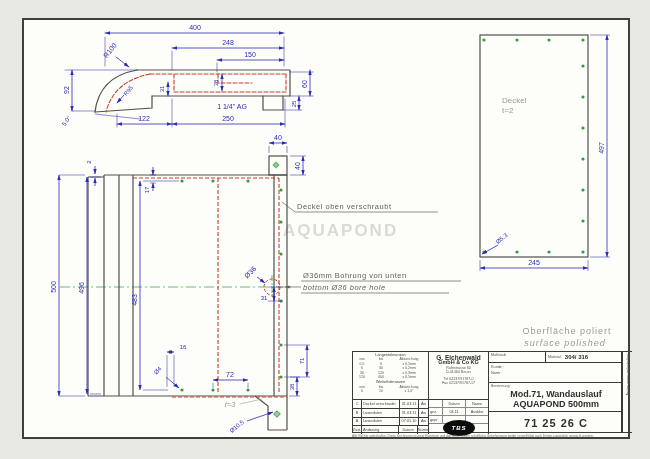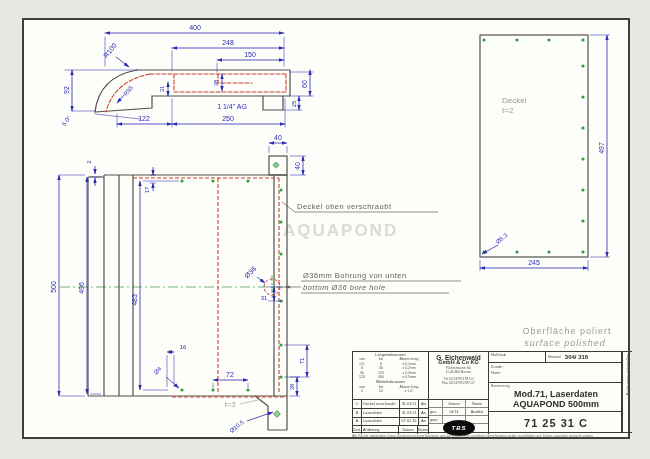--- a/index.html
+++ b/index.html
@@ -371,24 +371,24 @@
           <span class="lbl">Material</span>
           <span class="val">304/ 316</span>
         </div>
       </div>
       <div class="r2">
         <div>Kunde :</div>
         <div>Norm :</div>
       </div>
       <div class="r3">
         <div class="lbl">Benennung</div>
-        <div class="t1">Mod.71, Laserdaten</div>
+        <div class="t1">Mod.71, Wandauslauf</div>
         <div class="t2">AQUAPOND 500mm</div>
       </div>
-      <div class="r4">71 25 31 C</div>
+      <div class="r4">71 25 26 C</div>
     </div>
   </div>
 
   <div class="strip">
     <span>Änderungen vorbehalten</span>
   </div>
 
   <div class="fineprint">Alle Rechte vorbehalten. Diese Zeichnung ist unser Eigentum und darf ohne unsere schriftliche Genehmigung weder vervielfältigt noch Dritten zugänglich gemacht werden.</div>
 </div>
 

